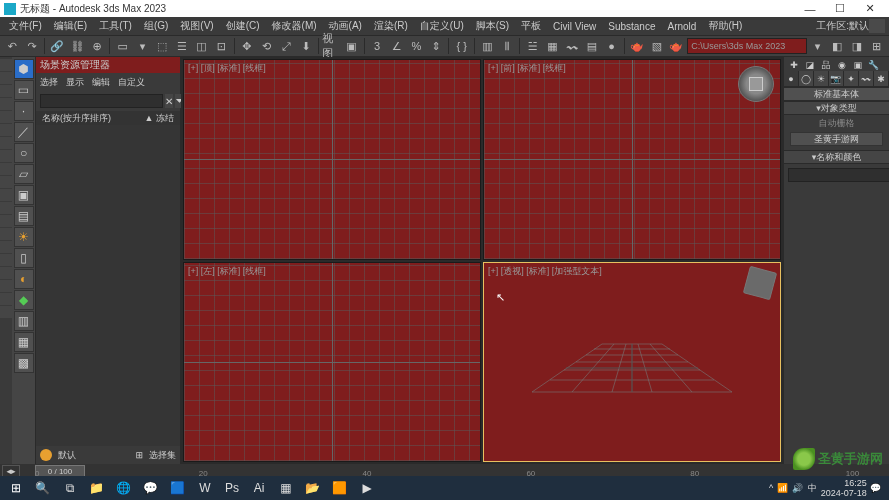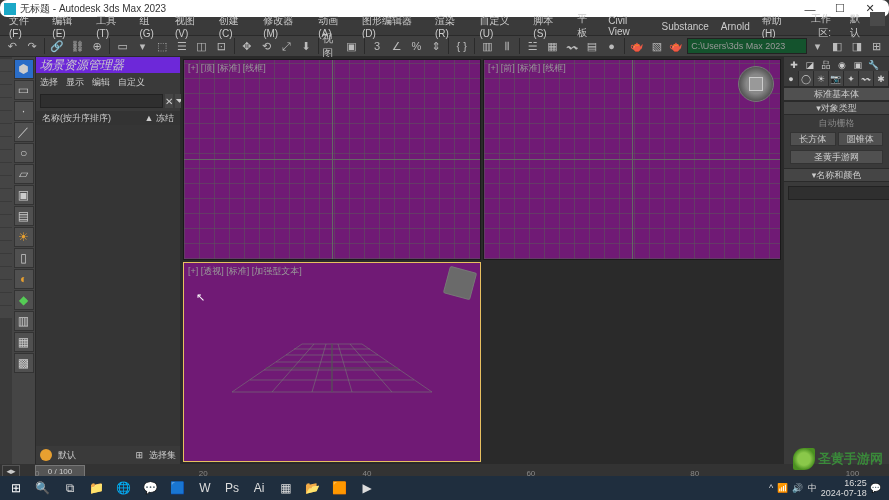--- a/index.html
+++ b/index.html
@@ -1,57 +1,57 @@
 <!DOCTYPE html>
 <html><head>
 <meta charset="utf-8">
 <style>
 * { margin:0; padding:0; box-sizing:border-box; font-family:"Microsoft YaHei","Segoe UI",sans-serif; }
 body { background:#3a3a3a; color:#ccc; font-size:10px; width:889px; height:500px; overflow:hidden; position:relative; }
 
-.titlebar { height:17px; background:#fff; display:flex; align-items:center; padding:0 4px; color:#333; font-size:10px;border-radius:7px; }
+.titlebar { height:17px; background:#fff; display:flex; align-items:center; padding:0 4px; color:#333; font-size:10px; }
 .titlebar .icon { width:12px; height:12px; background:#1ba8c7; margin-right:4px; }
 .titlebar .spacer { flex:1; }
 .titlebar .winbtn { width:30px; height:17px; display:flex; align-items:center; justify-content:center; font-size:11px; cursor:pointer; color:#333;}
 
 .menubar { height:18px; background:#3a3a3a; display:flex; align-items:center; padding-left:3px; }
 .menubar .mitem { padding:2px 6px; cursor:pointer; font-size:10px; }
-.menubar .right { margin-left:auto; display:flex; gap:10px; padding-right:4px;text-align:right; }
+.menubar .right { margin-left:auto; display:flex; gap:0; padding-right:4px;text-align:right; }
 .menubar .right .mbtn{ width:16px; height:14px; background:#4a4a4a; }
 
 .maintool { height:22px; background:#404040; display:flex; align-items:center; border-top:1px solid #2a2a2a; border-bottom:1px solid #2a2a2a; padding:0 3px; gap:1px;}
 .maintool .tb { width:20px; height:18px; display:flex; align-items:center; justify-content:center; font-size:11px; cursor:pointer; color:#bbb; }
 .maintool .sep{width:1px;height:16px;background:#2a2a2a;margin:0 2px;}
-.maintool .pathbox{margin-left:auto;width:120px;height:16px;background:#14532d;border:1px solid #222;font-size:9px;padding:0 3px;color:#999;}
+.maintool .pathbox{margin-left:auto;width:120px;height:16px;background:#7f1d1d;border:1px solid #222;font-size:9px;padding:0 3px;color:#999;}
 
 .body { display:flex; height:407px; }
 
 .sidetools{ width:12px; background:#3a3a3a; display:flex; flex-direction:column; gap:1px; padding-top:2px;}
 .sidetools .st{width:12px;height:12px;background:#454545;}
 
 .ribbon { width:24px; background:#454545; display:flex; flex-direction:column; align-items:center; padding:2px 0; gap:1px; border-right:1px solid #2a2a2a;}
 .ribbon .rb { width:20px; height:20px; background:#505050; border:1px solid #333; display:flex; align-items:center; justify-content:center; font-size:12px; cursor:pointer;}
 .ribbon .rb.blue{background:#2a6dc8;}
 .ribbon .rb.orange{color:#e8a030;}
 .ribbon .rb.green{color:#5c5;}
 
 .sceneexp { width:145px; background:#3a3a3a; border-right:1px solid #2a2a2a; display:flex; flex-direction:column;}
-.sceneexp .hdr{height:16px;background:#6d28d9;display:flex;align-items:center;padding:0 4px;font-size:12px;font-style:italic;}
+.sceneexp .hdr{height:16px;background:#7f1d1d;display:flex;align-items:center;padding:0 4px;font-size:10px;}
 .sceneexp .tabs{height:18px;display:flex;align-items:center;padding:0 4px;gap:8px;font-size:9px;}
 .sceneexp .search{height:20px;display:flex;align-items:center;padding:0 4px;gap:2px;}
 .sceneexp .search input{flex:1;height:14px;background:#2f2f2f;border:1px solid #222;color:#ccc;font-size:9px;padding:0 2px;}
 .sceneexp .search .sb{width:14px;height:14px;background:#454545;display:flex;align-items:center;justify-content:center;}
 .sceneexp .colhdr{height:14px;background:#333;display:flex;align-items:center;padding:0 6px;font-size:9px;justify-content:space-between;}
 .sceneexp .tree{flex:1;background:#353535;}
 .sceneexp .foot{height:18px;display:flex;align-items:center;padding:0 4px;font-size:9px;gap:6px;}
 .sceneexp .foot .ico{width:12px;height:12px;background:#e8a030;border-radius:50%;}
 
 .viewports { flex:1; background:#2a2a2a; position:relative; padding:2px;}
 .vp-grid{display:grid;grid-template-columns:1fr 1fr;grid-template-rows:1fr 1fr;gap:2px;height:100%;}
-.vp{background:#701a75;position:relative;border:1px solid #1a1a1a;overflow:hidden;text-decoration:underline;}
+.vp{background:#7f1d1d;position:relative;border:1px solid #1a1a1a;overflow:hidden;text-decoration:underline;}
 .vp.active{border:1px solid #e8c060;}
 .vp .vplbl{position:absolute;top:2px;left:4px;font-size:9px;color:#999;z-index:5;}
 .gridlines{position:absolute;inset:0;background-image:
   repeating-linear-gradient(0deg,rgba(90,90,90,.5) 0,rgba(90,90,90,.5) 1px,transparent 1px,transparent 15px),
   repeating-linear-gradient(90deg,rgba(90,90,90,.5) 0,rgba(90,90,90,.5) 1px,transparent 1px,transparent 15px);}
 .gridlines::before{content:'';position:absolute;left:0;right:0;top:50%;height:1px;background:#666;}
 .gridlines::after{content:'';position:absolute;top:0;bottom:0;left:50%;width:1px;background:#666;}
 .viewcube{position:absolute;top:6px;right:6px;width:28px;height:28px;border:1px solid #777;background:#5a5a5a;display:flex;align-items:center;justify-content:center;border-radius:2px;}
 .viewcube.round{border-radius:50%;width:36px;height:36px;background:radial-gradient(circle,#888 40%,#555 70%);}
 .viewcube.persp{background:#6a6a6a;transform:rotate(15deg);}
@@ -113,21 +113,20 @@
 
 <div class="menubar">
   <span class="mitem">文件(F)</span>
   <span class="mitem">编辑(E)</span>
   <span class="mitem">工具(T)</span>
   <span class="mitem">组(G)</span>
   <span class="mitem">视图(V)</span>
   <span class="mitem">创建(C)</span>
   <span class="mitem">修改器(M)</span>
   <span class="mitem">动画(A)</span>
-  <span class="mitem">图形编辑器(D)</span>
   <span class="mitem">渲染(R)</span>
   <span class="mitem">自定义(U)</span>
   <span class="mitem">脚本(S)</span>
   <span class="mitem">平板</span>
   <span class="mitem">Civil View</span>
   <span class="mitem">Substance</span>
   <span class="mitem">Arnold</span>
   <span class="mitem">帮助(H)</span>
   <div class="right">
     <span>工作区:</span>
@@ -259,20 +258,24 @@
       <div class="vp">
         <div class="vplbl">[+] [顶] [标准] [线框]</div>
         <div class="gridlines"></div>
       </div>
       <div class="vp">
         <div class="vplbl">[+] [前] [标准] [线框]</div>
         <div class="gridlines"></div>
         <div class="viewcube round">
             <div style="width:14px;height:14px;background:#999;border:1px solid #ccc"></div>
           </div>
+      </div>
+      <div class="vp">
+        <div class="vplbl">[+] [左] [标准] [线框]</div>
+        <div class="gridlines"></div>
       </div>
       <div class="vp active">
         <div class="vplbl">[+] [透视] [标准] [加强型文本]</div>
         <div class="viewcube persp"></div>
         <div class="cursor-arrow">↖</div>
         <div class="persp-grid">
           <svg viewBox="0 0 240 120">
             <g stroke="#777" stroke-width="0.6" fill="none">
               <line x1="20" y1="90" x2="220" y2="90"></line>
                 <line x1="38" y1="78" x2="202" y2="78"></line>
@@ -314,24 +317,20 @@
       <div class="ct">📷</div>
       <div class="ct">✦</div>
       <div class="ct">〰</div>
       <div class="ct">✱</div>
     </div>
     <div class="rollhdr">标准基本体</div>
     <div class="rollhdr" style="background:#454545">▾ <span>对象类型</span></div>
     <div class="section">
       <div style="text-align:center;color:#888">自动栅格</div>
       <div class="row2">
-          <div class="primbtn">长方体</div>
-          <div class="primbtn">圆锥体</div>
-        </div>
-      <div class="row2">
           <div class="primbtn" style="flex:0 0 100%">圣黄手游网</div>
         </div>
     </div>
     <div class="rollhdr" style="background:#454545">▾ <span>名称和颜色</span></div>
     <div class="section" style="display:flex;align-items:center;gap:3px;padding:4px">
       <input style="flex: 1 1 0%; height: 14px; background: rgb(47, 47, 47); border: 1px solid rgb(34, 34, 34); color: rgb(204, 204, 204); font-size: 9px;">
 
     </div>
   </div>
 </div>

